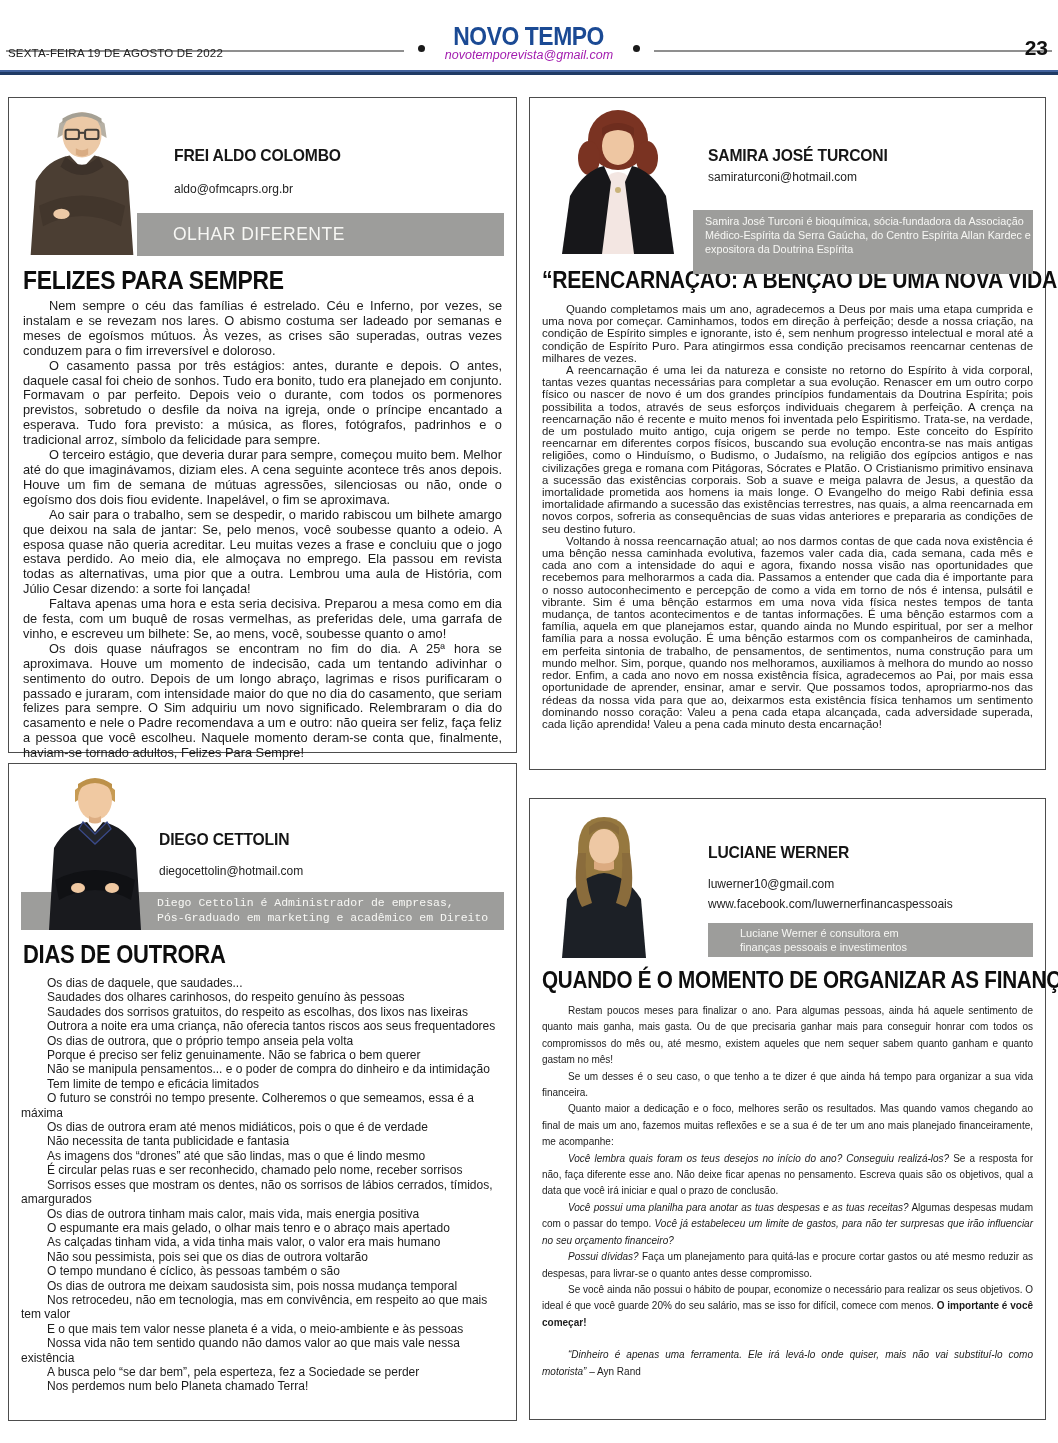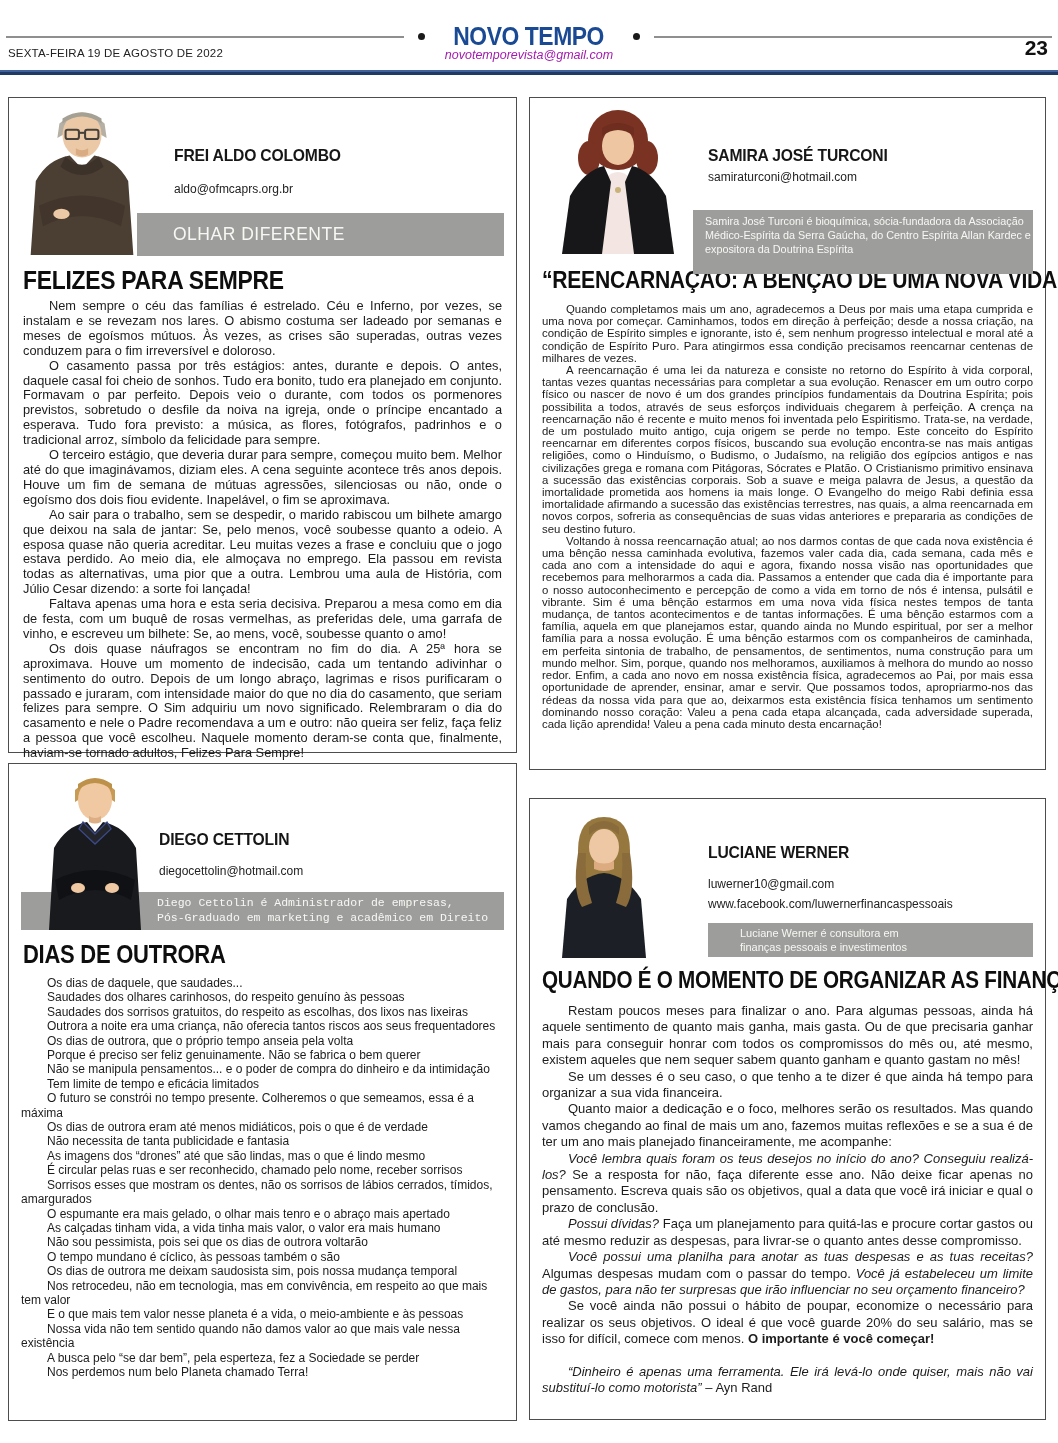--- a/index.html
+++ b/index.html
@@ -2,21 +2,21 @@
 <html><head>
 <meta charset="utf-8">
 <style>
   * { margin: 0; padding: 0; box-sizing: border-box; }
   body { background: #e8e8e8; font-family: "Liberation Sans", sans-serif; }
   .page {
     position: relative; width: 1058px; height: 1443px;
     background: #fff; margin: 0 auto; overflow: hidden; color: #1c1c1c;
   }
   
-  .masthead-row { position: absolute; top: 21px; left: 6px; right: 6px; display: flex; align-items: center; }
+  .masthead-row { position: absolute; top: 21px; left: 6px; right: 6px; display: flex; align-items: flex-end; }
   .deco-line { flex: 1; height: 2px; background: #8f8f8f; }
   .deco-dot { width: 7px; height: 7px; border-radius: 50%; background: #1a1a1a; margin: 0 14px; }
   .masthead-title {
     font-size: 26px; font-weight: bold; color: #1b4a94;
     letter-spacing: -0.5px; transform: scaleX(0.88); white-space: nowrap; padding: 0 4px;
   }
   .masthead-email { position: absolute; top: 48px; left: 0; right: 0; text-align: center; font-style: italic; font-size: 12.5px; color: #a21caf; }
   .issue-date { position: absolute; top: 47px; left: 8px; font-size: 11.5px; color: #222; letter-spacing: 0.2px; }
   .page-number { position: absolute; top: 36px; right: 10px; font-size: 21px; font-weight: bold; color: #111; }
   .header-rule { position: absolute; top: 70px; left: 0; right: 0; height: 4px; border-top: 2px solid #41619c; border-bottom: 3px solid #1f3a64; }
@@ -40,21 +40,21 @@
   }
   .article-body { position: absolute; }
   .article-body p { margin: 0; }
   .body-frei    { left: 14px; right: 14px; top: 201px; }
   .body-frei p    { font-size: 12.8px; line-height: 14.9px; text-align: justify; text-indent: 26px; }
   .body-samira  { left: 12px; right: 12px; top: 205px; }
   .body-samira p  { font-size: 11.4px; line-height: 12.2px; text-align: justify; text-indent: 24px; }
   .body-diego   { left: 12px; right: 10px; top: 212px; }
   .body-diego p   { font-size: 12px; line-height: 14.4px; text-align: left; text-indent: 26px; }
   .body-luciane { left: 12px; right: 12px; top: 204px; }
-  .body-luciane p { font-size: 13px; line-height: 16.4px; text-align: justify; text-indent: 26px; }
+  .body-luciane p { font-size: 10px; line-height: 16.4px; text-align: justify; text-indent: 26px; }
   .seg-i  { font-style: italic; }
   .seg-b  { font-weight: bold; }
   .seg-bi { font-weight: normal; font-style: italic; }
   .quote  { margin-top: 16px !important; }
 </style>
 </head>
 <body>
 
 <div class="page">
 
@@ -161,20 +161,21 @@
         <p><span>Os dias de outrora, que o próprio tempo anseia pela volta</span></p>
         <p><span>Porque é preciso ser feliz genuinamente. Não se fabrica o bem querer</span></p>
         <p><span>Não se manipula pensamentos... e o poder de compra do dinheiro e da intimidação</span></p>
         <p><span>Tem limite de tempo e eficácia limitados</span></p>
         <p><span>O futuro se constrói no tempo presente. Colheremos o que semeamos, essa é a máxima</span></p>
         <p><span>Os dias de outrora eram até menos midiáticos, pois o que é de verdade</span></p>
         <p><span>Não necessita de tanta publicidade e fantasia</span></p>
         <p><span>As imagens dos “drones” até que são lindas, mas o que é lindo mesmo</span></p>
         <p><span>É circular pelas ruas e ser reconhecido, chamado pelo nome, receber sorrisos</span></p>
         <p><span>Sorrisos esses que mostram os dentes, não os sorrisos de lábios cerrados, tímidos, amargurados</span></p>
+        <p><span>Os dias de outrora tinham mais calor, mais vida, mais energia positiva</span></p>
         <p><span>O espumante era mais gelado, o olhar mais tenro e o abraço mais apertado</span></p>
         <p><span>As calçadas tinham vida, a vida tinha mais valor, o valor era mais humano</span></p>
         <p><span>Não sou pessimista, pois sei que os dias de outrora voltarão</span></p>
         <p><span>O tempo mundano é cíclico, às pessoas também o são</span></p>
         <p><span>Os dias de outrora me deixam saudosista sim, pois nossa mudança temporal</span></p>
         <p><span>Nos retrocedeu, não em tecnologia, mas em convivência, em respeito ao que mais tem valor</span></p>
         <p><span>E o que mais tem valor nesse planeta é a vida, o meio-ambiente e às pessoas</span></p>
         <p><span>Nossa vida não tem sentido quando não damos valor ao que mais vale nessa existência</span></p>
         <p><span>A busca pelo “se dar bem”, pela esperteza, fez a Sociedade se perder</span></p>
         <p><span>Nos perdemos num belo Planeta chamado Terra!</span></p>
@@ -199,20 +200,20 @@
     </svg>
     <div class="author-name" style="left:178px; top:44px;">LUCIANE WERNER</div>
     <div class="author-contact" style="left:178px; top:78px;">luwerner10@gmail.com</div>
     <div class="author-contact" style="left:178px; top:98px;">www.facebook.com/luwernerfinancaspessoais</div>
     <div class="headline" style="left:12px; top:168px; font-size:23.5px;">QUANDO É O MOMENTO DE ORGANIZAR AS FINANÇAS?</div>
     <div class="article-body body-luciane">
         <p><span>Restam poucos meses para finalizar o ano. Para algumas pessoas, ainda há aquele sentimento de quanto mais ganha, mais gasta. Ou de que precisaria ganhar mais para conseguir honrar com todos os compromissos do mês ou, até mesmo, existem aqueles que nem sequer sabem quanto ganham e quanto gastam no mês!</span></p>
         <p><span>Se um desses é o seu caso, o que tenho a te dizer é que ainda há tempo para organizar a sua vida financeira.</span></p>
         <p><span>Quanto maior a dedicação e o foco, melhores serão os resultados. Mas quando vamos chegando ao final de mais um ano, fazemos muitas reflexões e se a sua é de ter um ano mais planejado financeiramente, me acompanhe:</span></p>
         <p><span class="seg-i">Você lembra quais foram os teus desejos no início do ano? Conseguiu realizá-los?</span><span> Se a resposta for não, faça diferente esse ano. Não deixe ficar apenas no pensamento. Escreva quais são os objetivos, qual a data que você irá iniciar e qual o prazo de conclusão.</span></p>
+        <p><span class="seg-i">Você possui uma planilha para anotar as tuas despesas e as tuas receitas?</span><span> Algumas despesas mudam com o passar do tempo. </span><span class="seg-i">Você já estabeleceu um limite de gastos, para não ter surpresas que irão influenciar no seu orçamento financeiro?</span></p>
         <p><span class="seg-i">Possui dívidas?</span><span> Faça um planejamento para quitá-las e procure cortar gastos ou até mesmo reduzir as despesas, para livrar-se o quanto antes desse compromisso.</span></p>
-        <p><span class="seg-i">Você possui uma planilha para anotar as tuas despesas e as tuas receitas?</span><span> Algumas despesas mudam com o passar do tempo. </span><span class="seg-i">Você já estabeleceu um limite de gastos, para não ter surpresas que irão influenciar no seu orçamento financeiro?</span></p>
         <p><span>Se você ainda não possui o hábito de poupar, economize o necessário para realizar os seus objetivos. O ideal é que você guarde 20% do seu salário, mas se isso for difícil, comece com menos. </span><span class="seg-b">O importante é você começar!</span></p>
         <p class="quote"><span class="seg-bi">“Dinheiro é apenas uma ferramenta. Ele irá levá-lo onde quiser, mais não vai substituí-lo como motorista”</span><span> – Ayn Rand</span></p>
       </div>
   </div>
 
 </div>
 
 </body></html>

